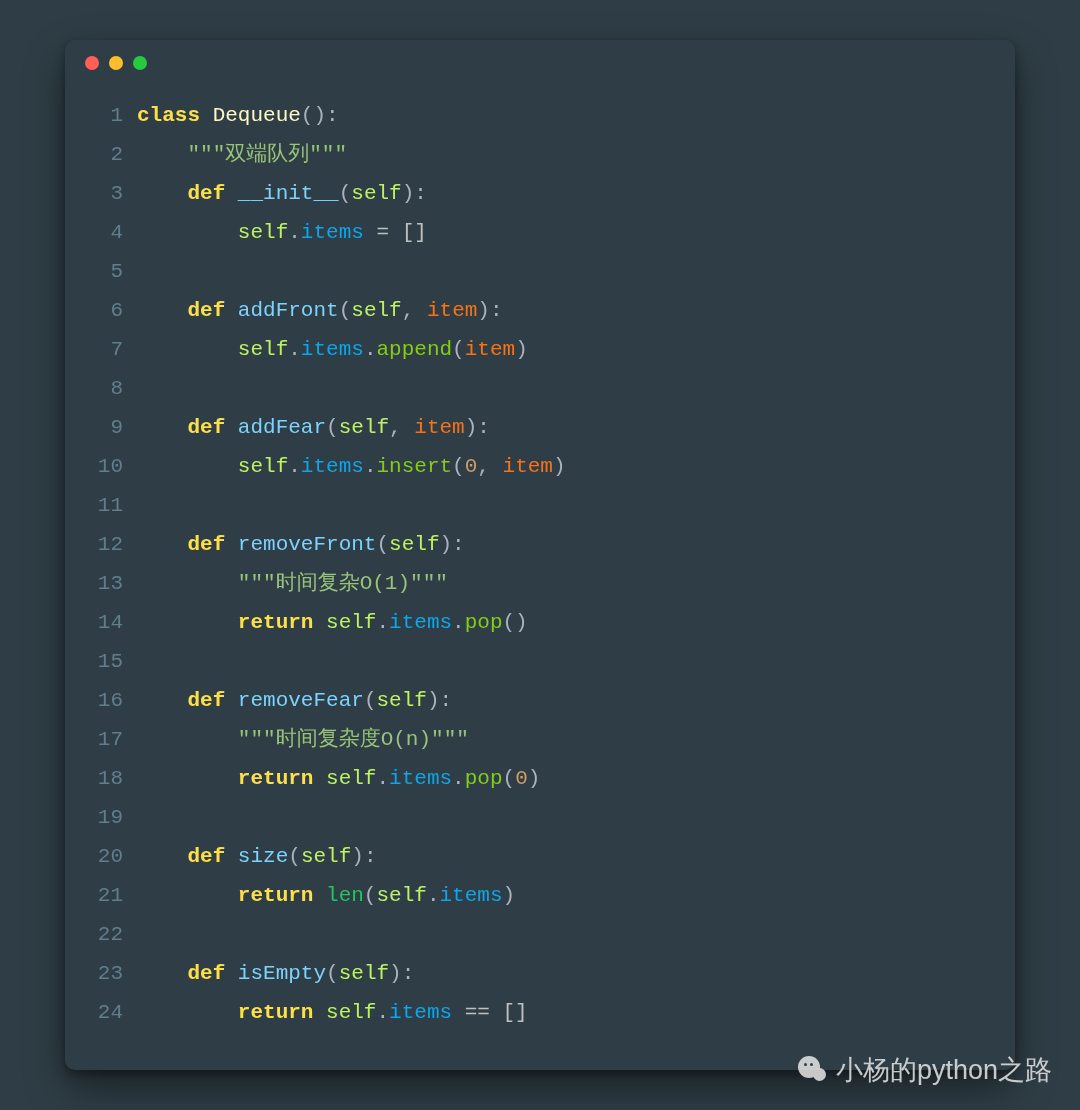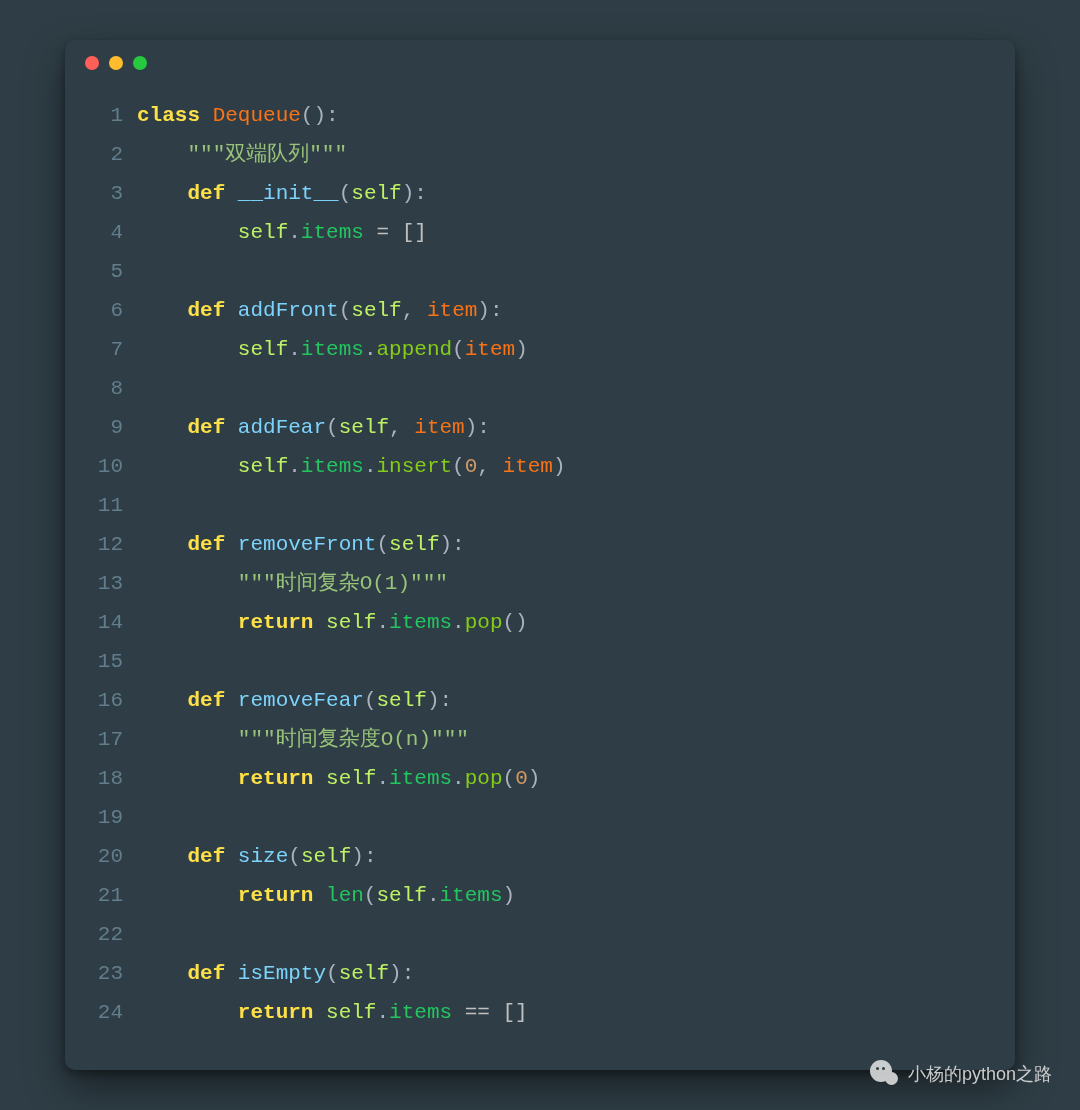--- a/index.html
+++ b/index.html
@@ -61,42 +61,42 @@
     padding-right: 14px;
     user-select: none;
     flex-shrink: 0;
   }
   .code-text {
     flex: 1;
   }
 
   
   .tk-keyword   { color: #fde047; font-weight: bold; }
-  .tk-classname { color: #f97316; }
+  .tk-classname { color: #fef9c3; }
   .tk-funcname  { color: #7dd3fc; }
   .tk-builtin   { color: #22c55e; }
   .tk-param     { color: #f97316; }
   .tk-self      { color: #bef264; }
   .tk-punct     { color: #abb2bf; }
-  .tk-attr      { color: #22c55e; }
+  .tk-attr      { color: #0ea5e9; }
   .tk-call      { color: #84cc16; }
   .tk-number    { color: #d19a66; }
   .tk-string    { color: #98c379; }
   .tk-default   { color: #bfbfbf; }
 
   .watermark {
     position: absolute;
     right: 28px;
     bottom: 22px;
     display: flex;
     align-items: center;
     gap: 8px;
     color: #e6e6e6;
     font-family: -apple-system, "PingFang SC", "Microsoft YaHei", sans-serif;
-    font-size: 18px;
+    font-size: 27px;
     opacity: 0.85;
   }
   .wm-icon {
     position: relative;
     width: 30px;
     height: 28px;
   }
   .bubble { position: absolute; border-radius: 50%; background: #e6e6e6; }
   .bubble.big { width: 22px; height: 22px; left: 0; top: 0; }
   .bubble.small { width: 13px; height: 13px; left: 15px; top: 12px; }

